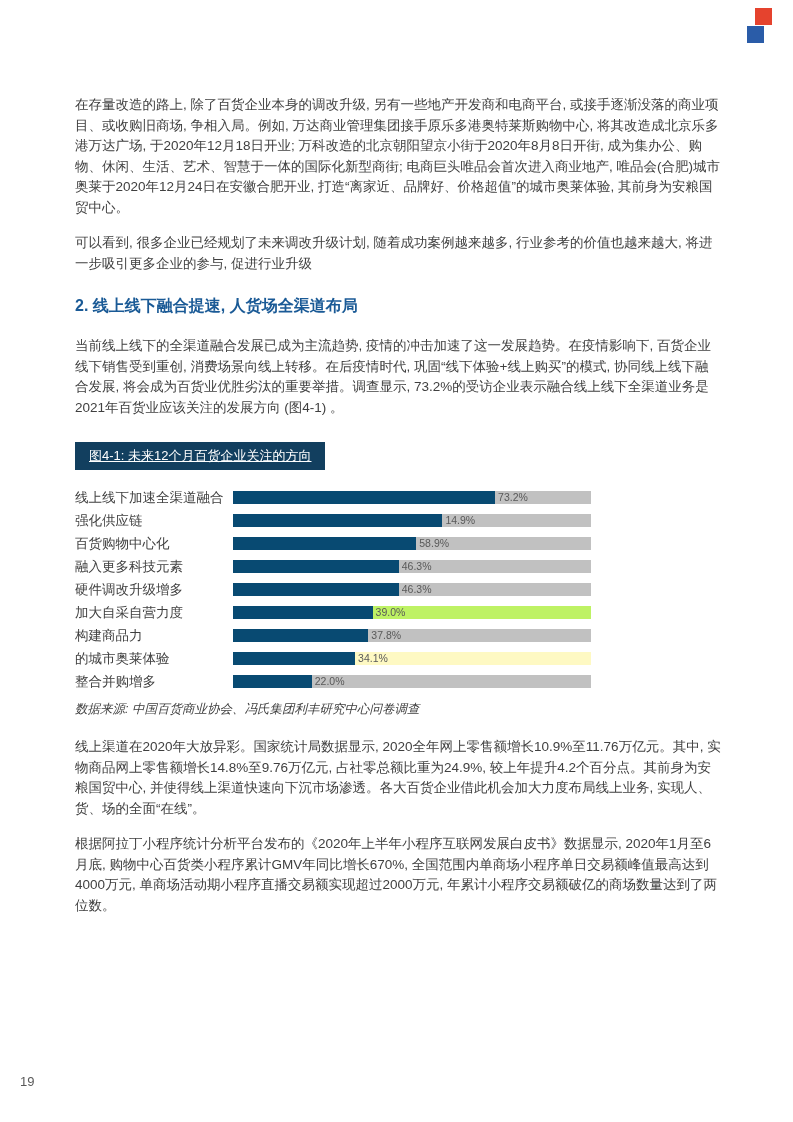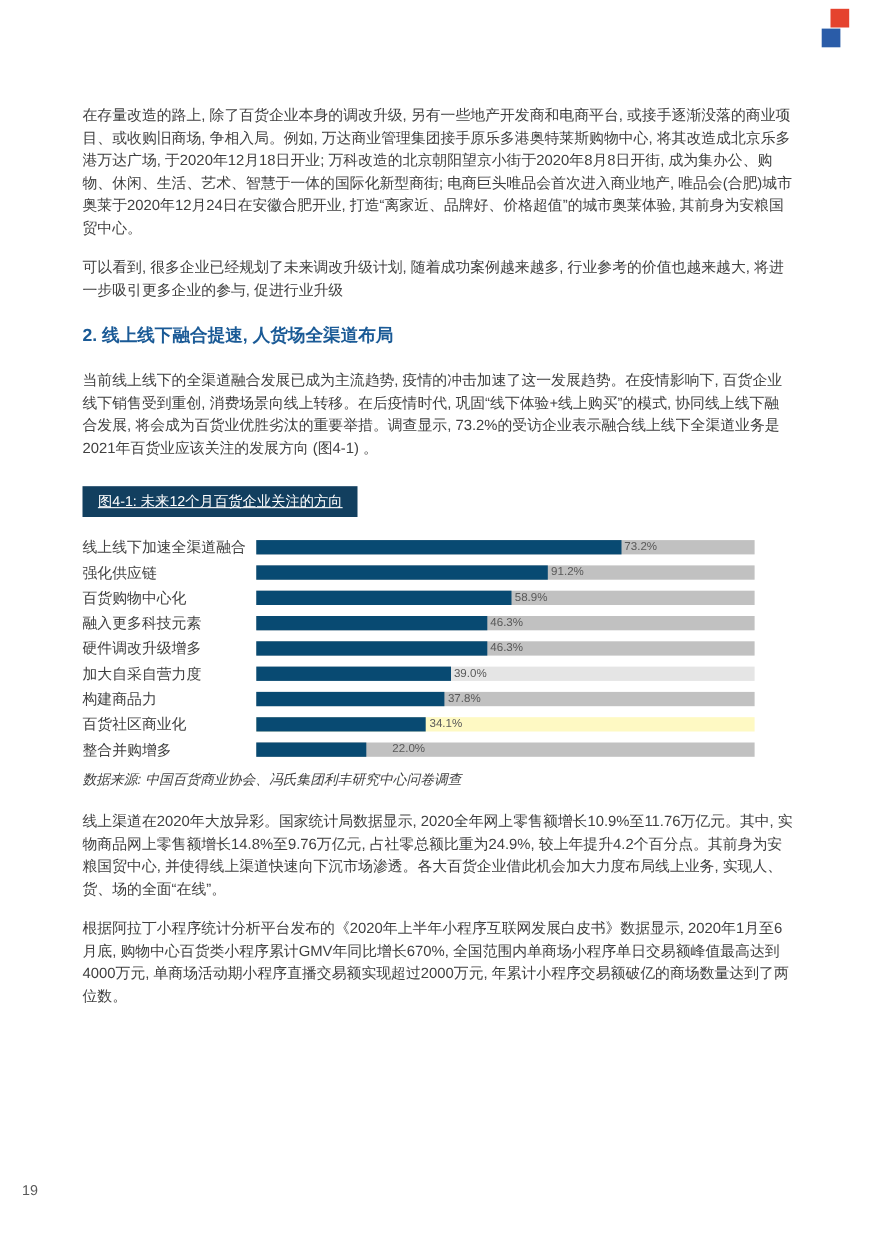--- a/index.html
+++ b/index.html
@@ -44,21 +44,21 @@
     display:flex; align-items:center;
     height:23px;
   }
   .chart-label {
     width:147px; margin-right:11px;
     font-size:13.5px; color:#404040;
     white-space:nowrap;
   }
   .chart-track {
     position:relative;
-    width:453px; height:13px;
+    width:358px; height:13px;
     background:#c1c1c1;
   }
   .chart-bar {
     position:absolute; left:0; top:0; bottom:0;
     background:#084a72;
   }
   .chart-value {
     position:absolute; top:0;
     font-size:10.5px; line-height:13px;
     color:#595959; white-space:nowrap;
@@ -99,21 +99,21 @@
           <div class="chart-label">线上线下加速全渠道融合</div>
           <div class="chart-track" style="background: rgb(193, 193, 193);">
             <div class="chart-bar" style="width: 73.2%; background: rgb(8, 74, 114);"></div>
             <span class="chart-value" style="left: calc(73.2% + 3px);">73.2%</span>
           </div>
         </div>
         <div class="chart-row">
           <div class="chart-label">强化供应链</div>
           <div class="chart-track" style="background: rgb(193, 193, 193);">
             <div class="chart-bar" style="width: 58.5%; background: rgb(8, 74, 114);"></div>
-            <span class="chart-value" style="left: calc(58.5% + 3px);">91.2%</span>
+            <span class="chart-value" style="left: calc(58.5% + 3px);">14.9%</span>
           </div>
         </div>
         <div class="chart-row">
           <div class="chart-label">百货购物中心化</div>
           <div class="chart-track" style="background: rgb(193, 193, 193);">
             <div class="chart-bar" style="width: 51.2%; background: rgb(8, 74, 114);"></div>
             <span class="chart-value" style="left: calc(51.2% + 3px);">58.9%</span>
           </div>
         </div>
         <div class="chart-row">
@@ -125,44 +125,44 @@
         </div>
         <div class="chart-row">
           <div class="chart-label">硬件调改升级增多</div>
           <div class="chart-track" style="background: rgb(193, 193, 193);">
             <div class="chart-bar" style="width: 46.3%; background: rgb(8, 74, 114);"></div>
             <span class="chart-value" style="left: calc(46.3% + 3px);">46.3%</span>
           </div>
         </div>
         <div class="chart-row">
           <div class="chart-label">加大自采自营力度</div>
-          <div class="chart-track" style="background: #e5e5e5;">
+          <div class="chart-track" style="background: #bef264;">
             <div class="chart-bar" style="width: 39%; background: rgb(8, 74, 114);"></div>
             <span class="chart-value" style="left: calc(39% + 3px);">39.0%</span>
           </div>
         </div>
         <div class="chart-row">
           <div class="chart-label">构建商品力</div>
           <div class="chart-track" style="background: rgb(193, 193, 193);">
             <div class="chart-bar" style="width: 37.8%; background: rgb(8, 74, 114);"></div>
             <span class="chart-value" style="left: calc(37.8% + 3px);">37.8%</span>
           </div>
         </div>
         <div class="chart-row">
-          <div class="chart-label">百货社区商业化</div>
+          <div class="chart-label">的城市奥莱体验</div>
           <div class="chart-track" style="background: #fef9c3;">
             <div class="chart-bar" style="width: 34.1%; background: rgb(8, 74, 114);"></div>
             <span class="chart-value" style="left: calc(34.1% + 3px);">34.1%</span>
           </div>
         </div>
         <div class="chart-row">
           <div class="chart-label">整合并购增多</div>
           <div class="chart-track" style="background: rgb(193, 193, 193);">
             <div class="chart-bar" style="width: 22%; background: rgb(8, 74, 114);"></div>
-            <span class="chart-value" style="left: calc(22% + 3px); margin-left: 21px;">22.0%</span>
+            <span class="chart-value" style="left: calc(22% + 3px);">22.0%</span>
           </div>
         </div>
       </div>
 
     <p class="chart-source">数据来源: 中国百货商业协会、冯氏集团利丰研究中心问卷调查</p>
 
     <p class="body">线上渠道在2020年大放异彩。国家统计局数据显示, 2020全年网上零售额增长10.9%至11.76万亿元。其中, 实物商品网上零售额增长14.8%至9.76万亿元, 占社零总额比重为24.9%, 较上年提升4.2个百分点。其前身为安粮国贸中心, 并使得线上渠道快速向下沉市场渗透。各大百货企业借此机会加大力度布局线上业务, 实现人、货、场的全面“在线”。</p>
     <p class="body">根据阿拉丁小程序统计分析平台发布的《2020年上半年小程序互联网发展白皮书》数据显示, 2020年1月至6月底, 购物中心百货类小程序累计GMV年同比增长670%, 全国范围内单商场小程序单日交易额峰值最高达到4000万元, 单商场活动期小程序直播交易额实现超过2000万元, 年累计小程序交易额破亿的商场数量达到了两位数。</p>
   </div>
 

